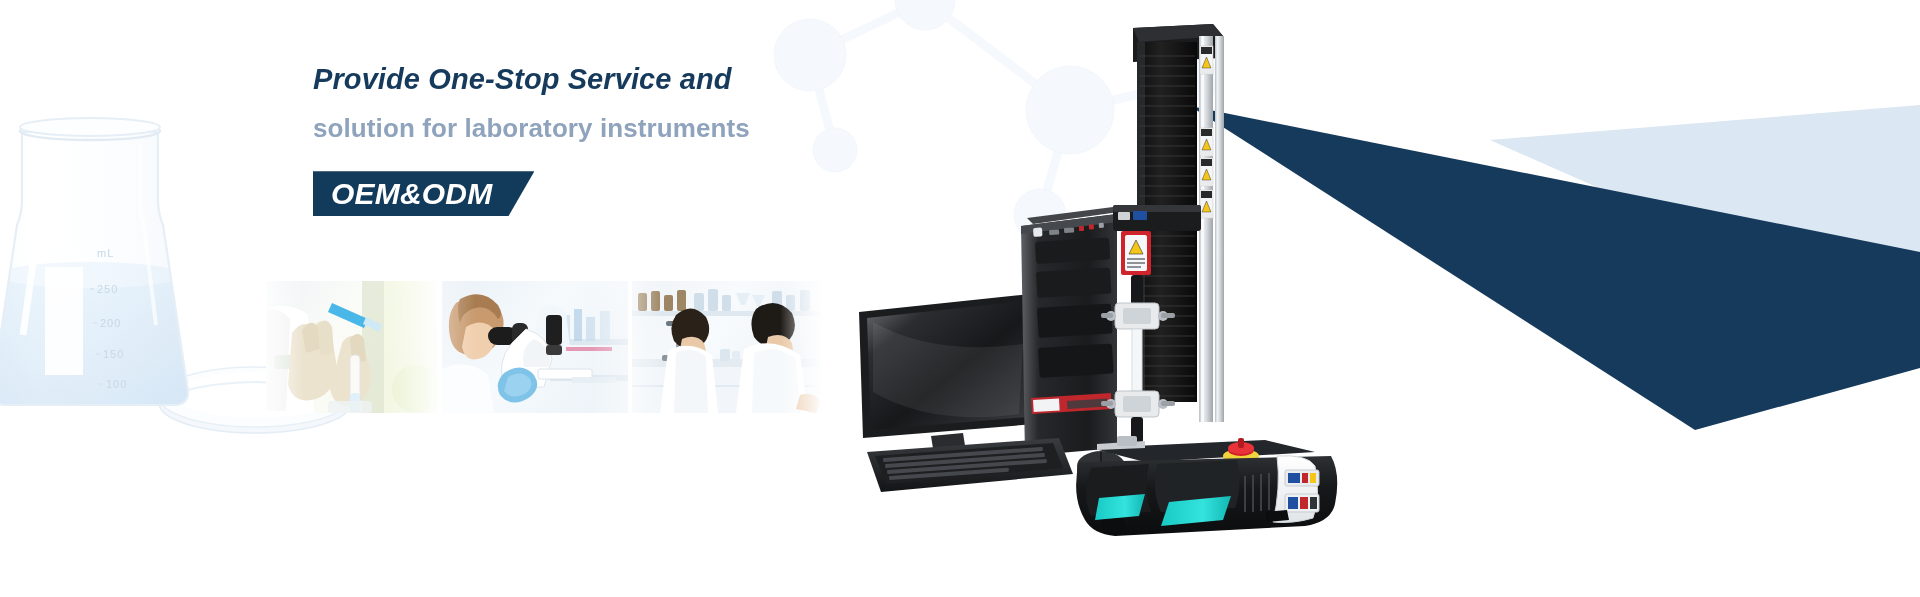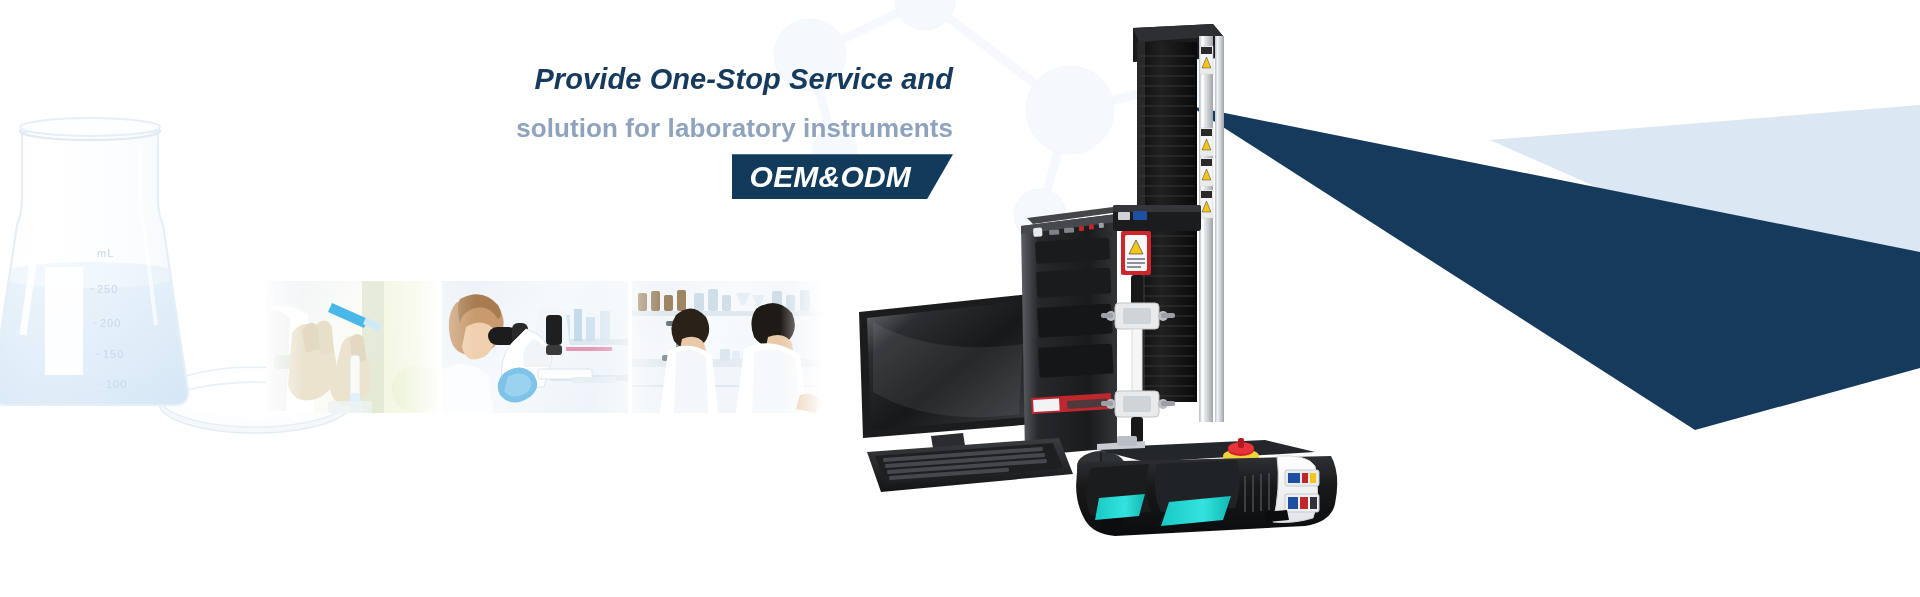--- a/index.html
+++ b/index.html
@@ -12,32 +12,32 @@
   .banner { position:absolute; inset:0; background:#fff; overflow:hidden; }
 
   
   .molecule { position:absolute; left:740px; top:-40px; width:520px; height:300px;
               opacity:.55; pointer-events:none; }
 
   
   .flask-wrap { position:absolute; left:-10px; top:105px; width:400px; height:400px; }
 
   
-  .headline { position:absolute; left:313px; top:58px; width:640px;text-align:right; }
+  .headline { position:absolute; left:313px; top:58px; width:640px; }
   .line1 {
     font-size:29px; font-style:italic; font-weight:bold;
     color:#153a5b; letter-spacing:.1px; line-height:1.45;
     white-space:nowrap;
   }
   .line2 {
     font-size:26px; font-weight:bold;
     color:#8fa3bd; letter-spacing:.1px; line-height:1.55;
     margin-top:8px; white-space:nowrap;
   }
-  .badge-row { margin-top:6px; }
+  .badge-row { margin-top:23px; }
   .badge {
     position:relative; display:inline-block; height:45px; padding:0 42px 0 18px;
     background:#123a5a; color:#ffffff;
     font-size:30px; font-style:italic; font-weight:bold;
     line-height:45px; letter-spacing:.2px; white-space:nowrap;
     clip-path:polygon(0 0, 100% 0, calc(100% - 26px) 100%, 0 100%);
   }
 
   
   .photo-strip { position:absolute; left:266px; top:281px; width:556px; height:132px;

